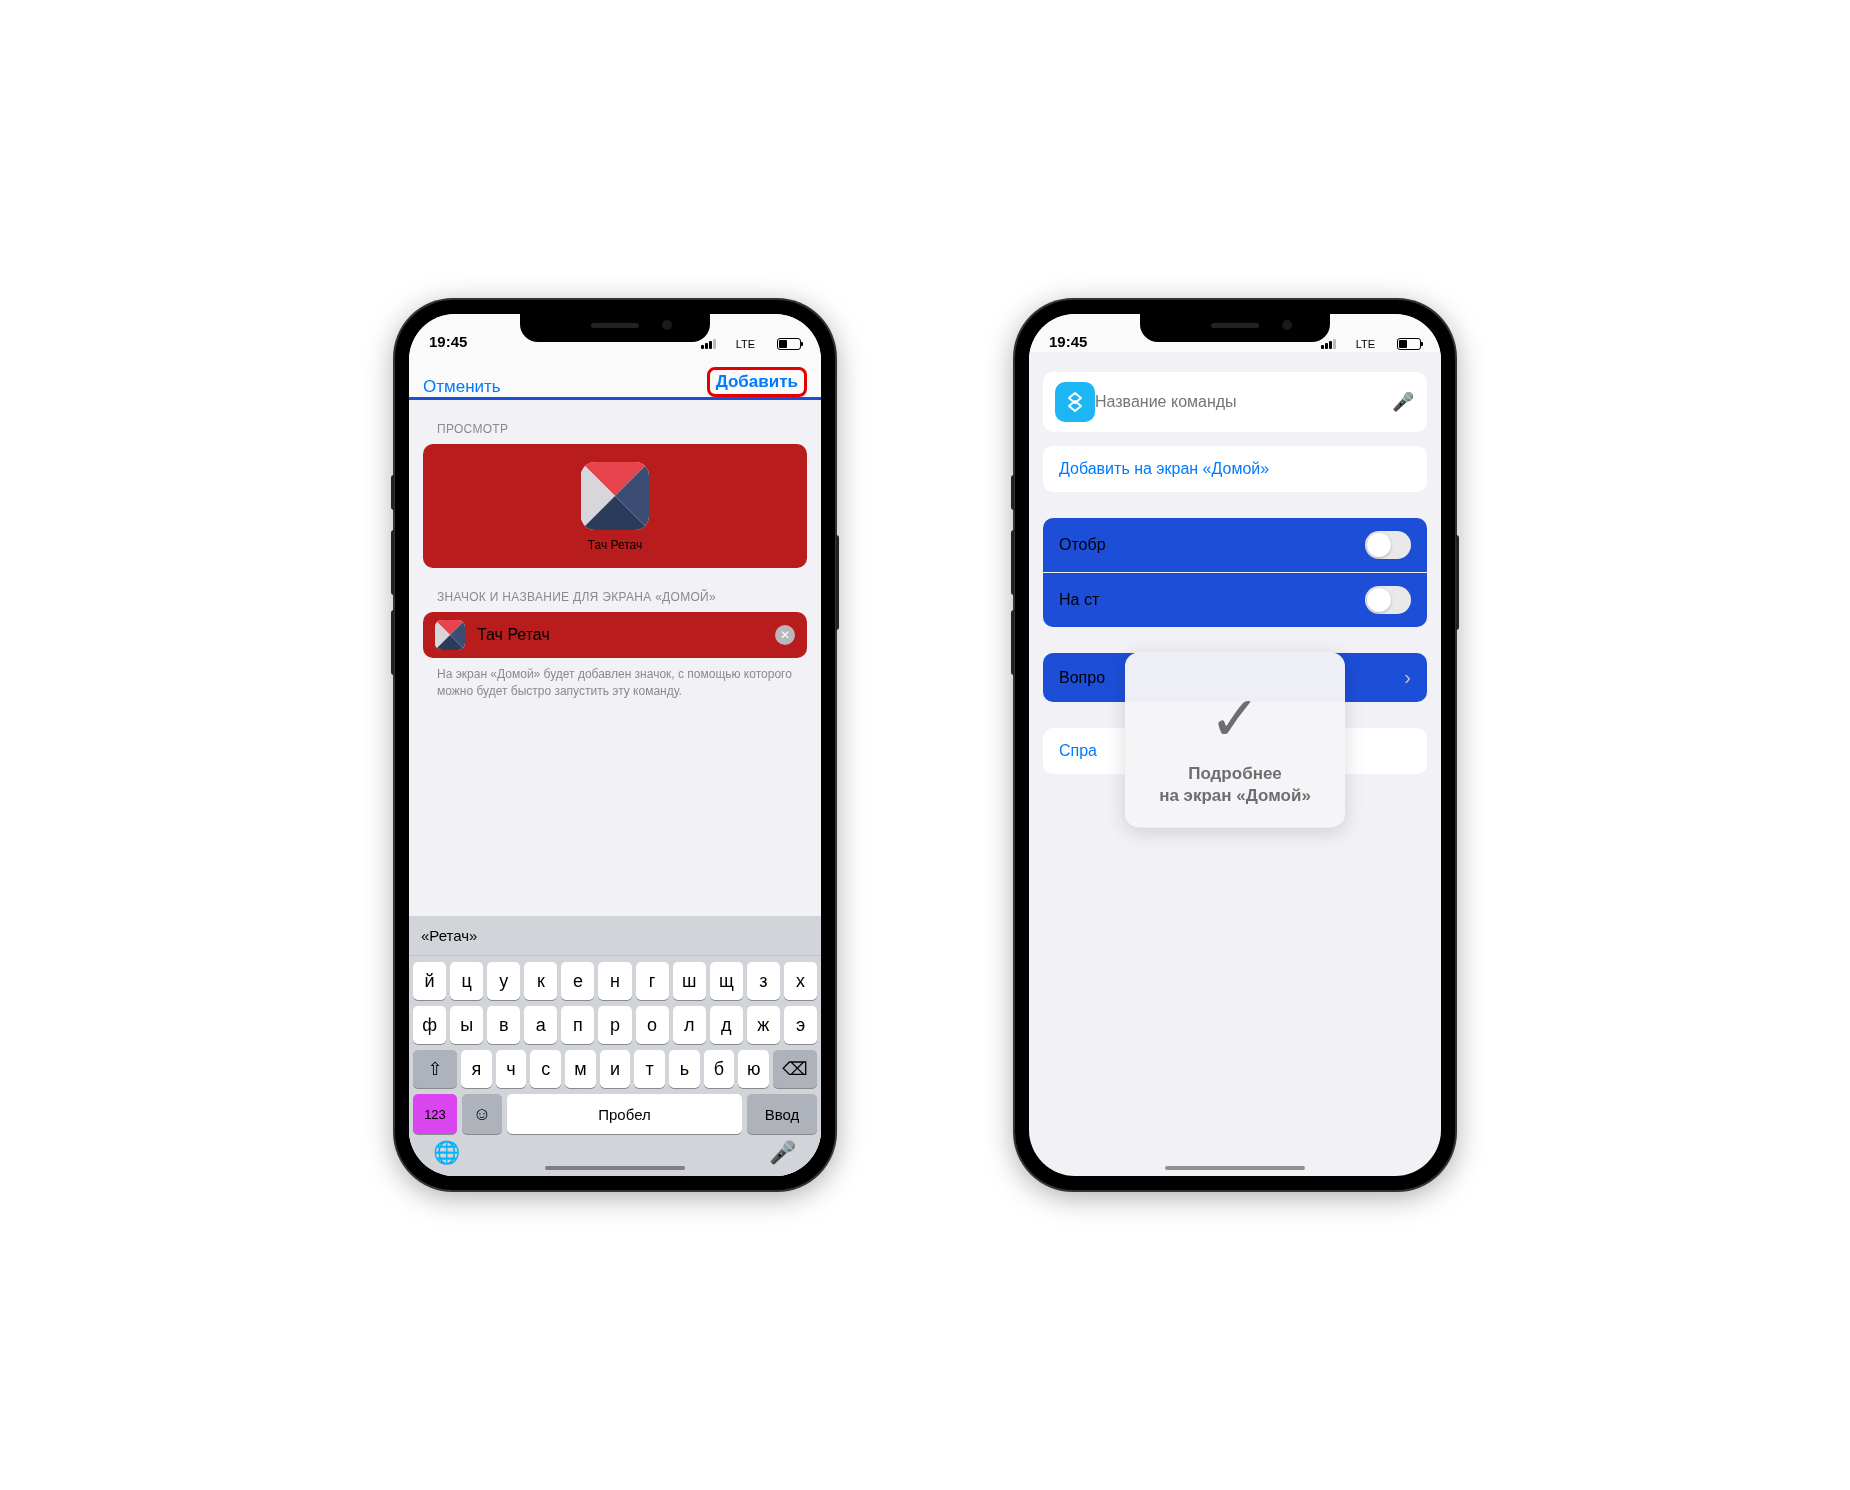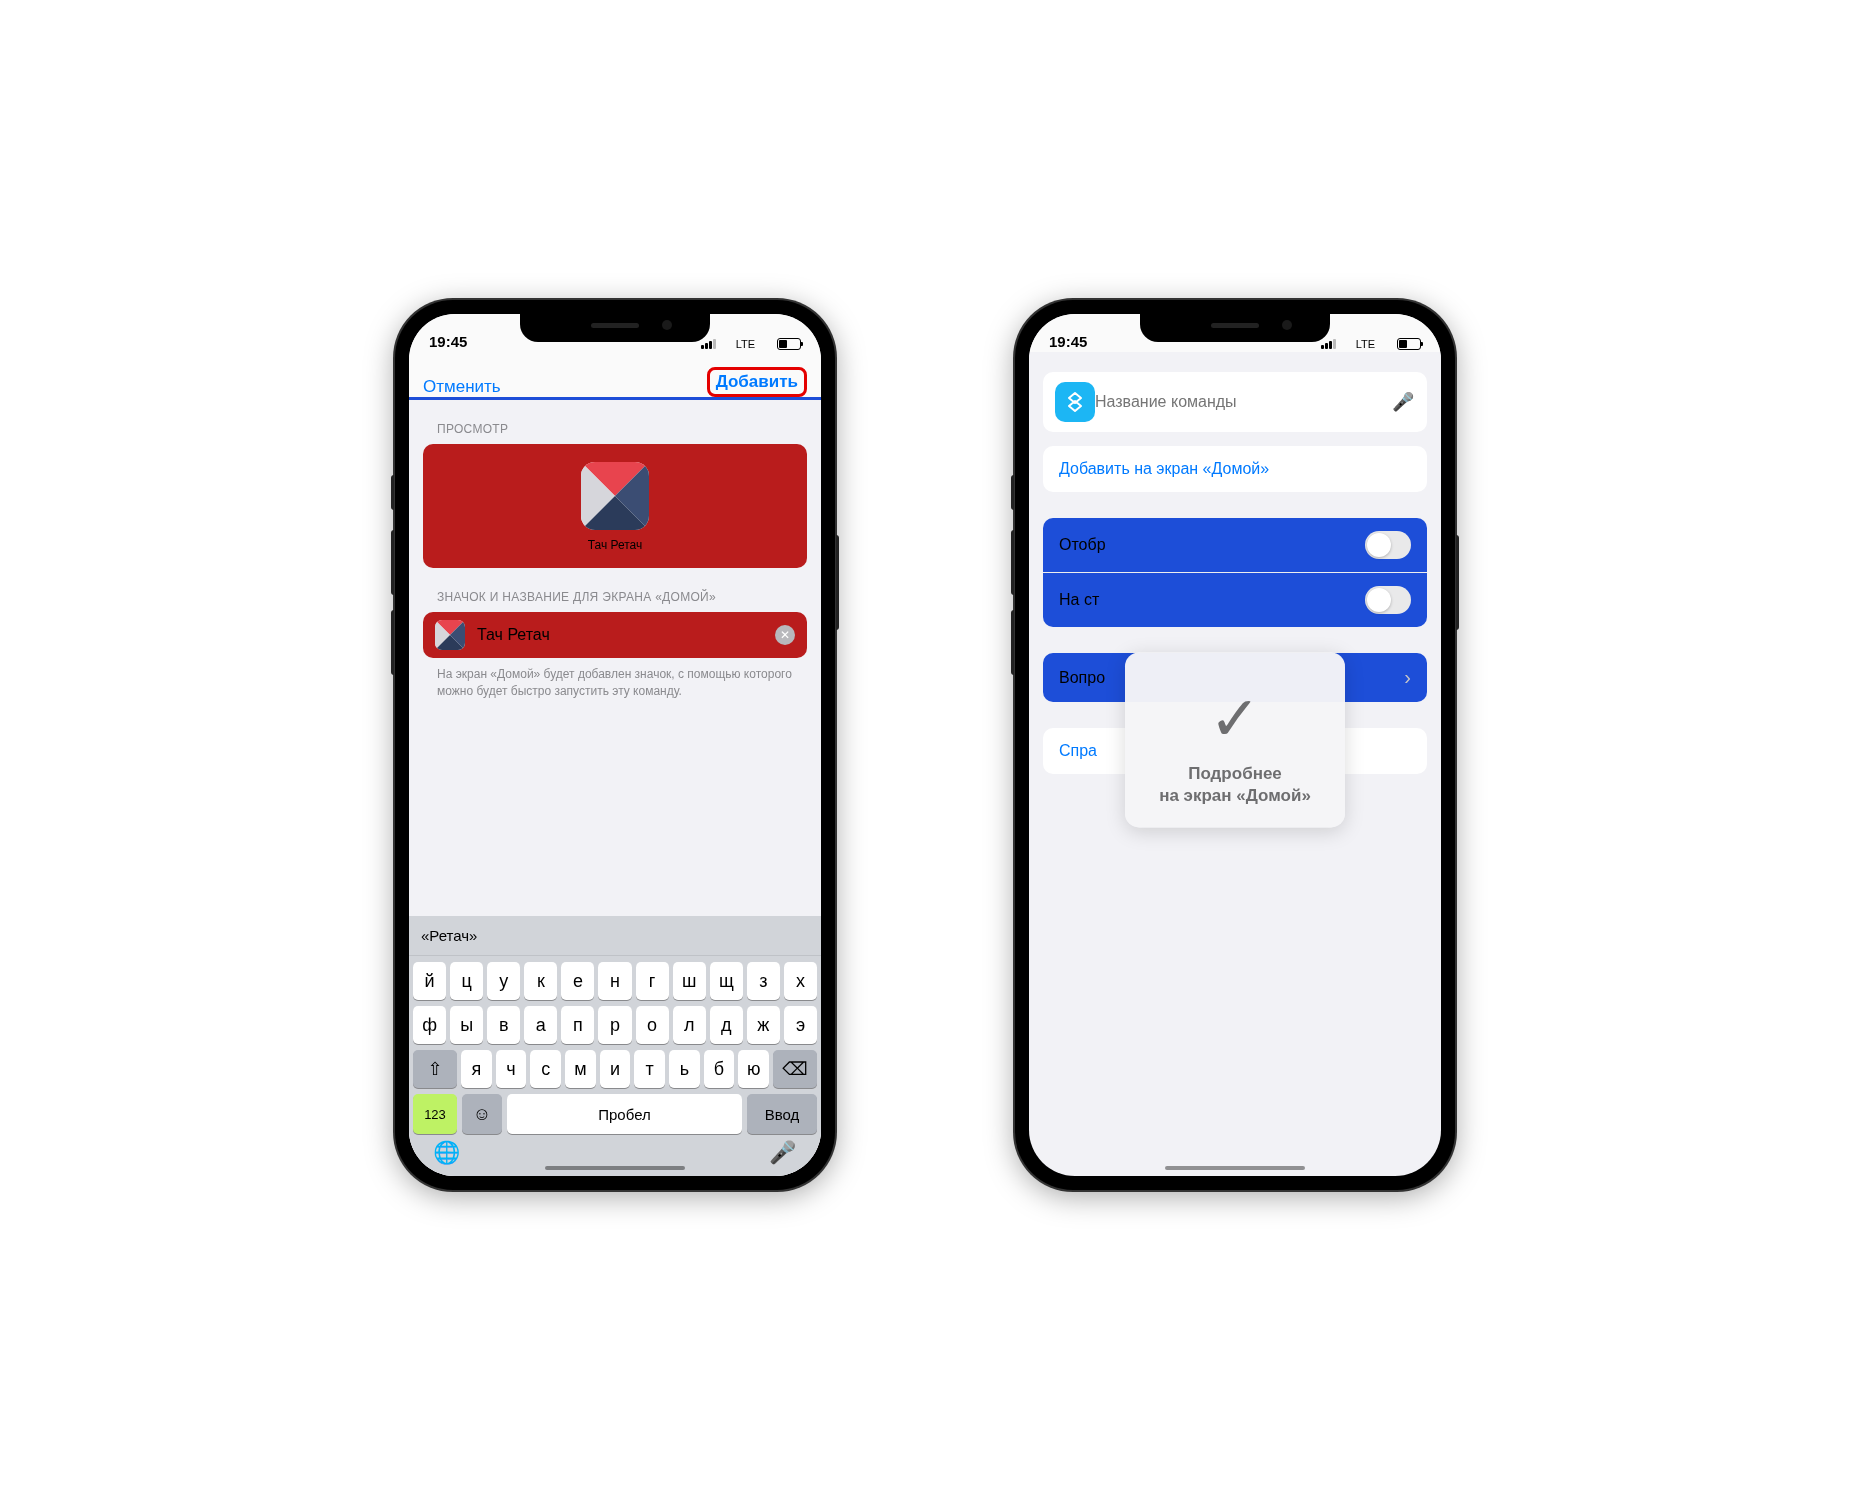--- a/index.html
+++ b/index.html
@@ -80,21 +80,21 @@
 
 .kb { position:absolute; left:0; right:0; bottom:0; background:#d1d4d9; padding-bottom:10px }
 .kb-sugg { height:40px; display:flex; align-items:center; padding:0 12px; font-size:15px; color:#000; border-bottom:1px solid #bfc2c7 }
 .kb-row { display:flex; justify-content:center; gap:4px; padding:6px 4px 0 }
 .key { background:#fff; border-radius:5px; height:38px; display:flex; align-items:center; justify-content:center; font-size:18px; flex:1; box-shadow:0 1px 0 #898a8d; cursor:pointer }
 .key-fn { background:#adb2bb; flex:0 0 44px; font-size:14px }
 .key-shift::before{content:"⇧";font-size:18px}
 .key-bsp::before{content:"⌫";font-size:18px}
 .kb-space-row{display:flex;gap:5px;padding:6px 4px 0}
 .kb-space-row .key{height:40px}
-.key-123{flex:0 0 44px;background:#bef264;font-size:13px}
+.key-123{flex:0 0 44px;background:#d946ef;font-size:13px}
 .key-emoji{flex:0 0 40px;background:#adb2bb;font-size:18px}
 .key-space{flex:1;font-size:15px}
 .key-enter{flex:0 0 70px;background:#adb2bb;font-size:15px}
 .kb-bottom{display:flex;justify-content:space-between;padding:6px 24px 0;font-size:22px;color:#4b4c50}
 
 
 .detail-top-card{display:flex;align-items:center;padding:10px 12px;background:#fff;border-radius:10px;margin:20px 14px 14px}
 .shortcuts-icon{width:40px;height:40px;border-radius:10px;background:#1cb6f4;display:flex;align-items:center;justify-content:center;flex-shrink:0}
 .placeholder-input{flex:1;border:none;outline:none;font-size:16px;color:#c0c0c4;background:transparent}
 .mic-icon{color:#8a8a8e;font-size:18px}

